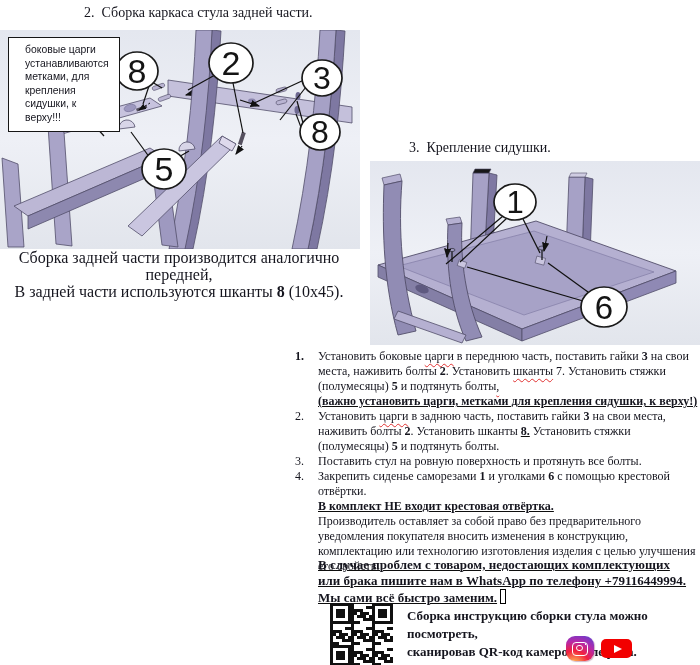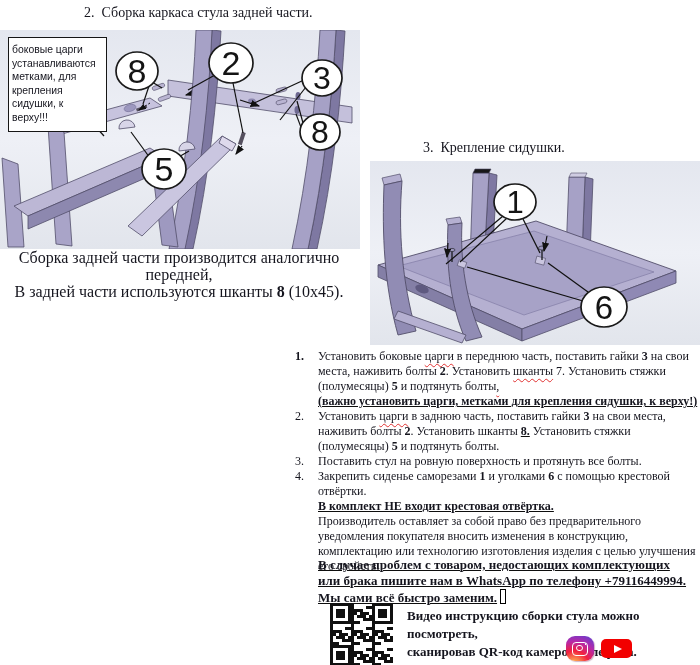--- a/index.html
+++ b/index.html
@@ -1,25 +1,25 @@
 <!DOCTYPE html>
 <html><head>
 <meta charset="utf-8">
 <style>
   html,body{margin:0;padding:0;}
   body{width:700px;height:665px;position:relative;background:#fff;overflow:hidden;
        font-family:"Liberation Serif",serif;color:#15151e;}
   .abs{position:absolute;}
   
   .t2{left:84px;top:5px;font-size:14px;white-space:pre;}
-  .t3{left:423px;top:140px;font-size:14px;white-space:pre;}
+  .t3{left:409px;top:140px;font-size:14px;white-space:pre;}
   
   .note{left:8px;top:37px;width:90px;border:1.6px solid #161616;background:#fff;
         font-family:"Liberation Sans",sans-serif;font-size:10.4px;line-height:13.6px;
-        padding:5px 4px 6px 3px;z-index:3;}
+        padding:5px 4px 6px 16px;z-index:3;}
   
   .illL{left:0;top:30px;z-index:1;}
   .illR{left:370px;top:161px;z-index:1;}
   
   .cap{left:0;top:250px;width:358px;text-align:center;font-size:16px;line-height:16.8px;}
   
   .steps{left:295px;top:349px;width:403px;font-size:12px;line-height:15px;}
   .step{display:flex;}
   .num{width:23px;flex:0 0 23px;}
   .body{flex:1;}
@@ -493,21 +493,21 @@
         <rect x="15" y="60" width="3" height="3"></rect>
         <rect x="18" y="60" width="3" height="3"></rect>
         <rect x="21" y="60" width="3" height="3"></rect>
         <rect x="24" y="60" width="3" height="3"></rect>
         <rect x="27" y="60" width="3" height="3"></rect>
         <rect x="42" y="60" width="3" height="3"></rect>
         <rect x="45" y="60" width="3" height="3"></rect>
         <rect x="48" y="60" width="3" height="3"></rect>
       </svg></div>
   <div class="abs video">
-    <div>Видео инструкцию сборки стула можно посмотреть,</div>
+    <div>Сборка инструкцию сборки стула можно посмотреть,</div>
     <div>сканировав QR-код камерой телефона.</div>
   </div>
   <div class="abs ig">
     <div class="cam"></div>
   </div>
   <div class="abs yt">
     <div class="tri"></div>
   </div>
 
 </div>

